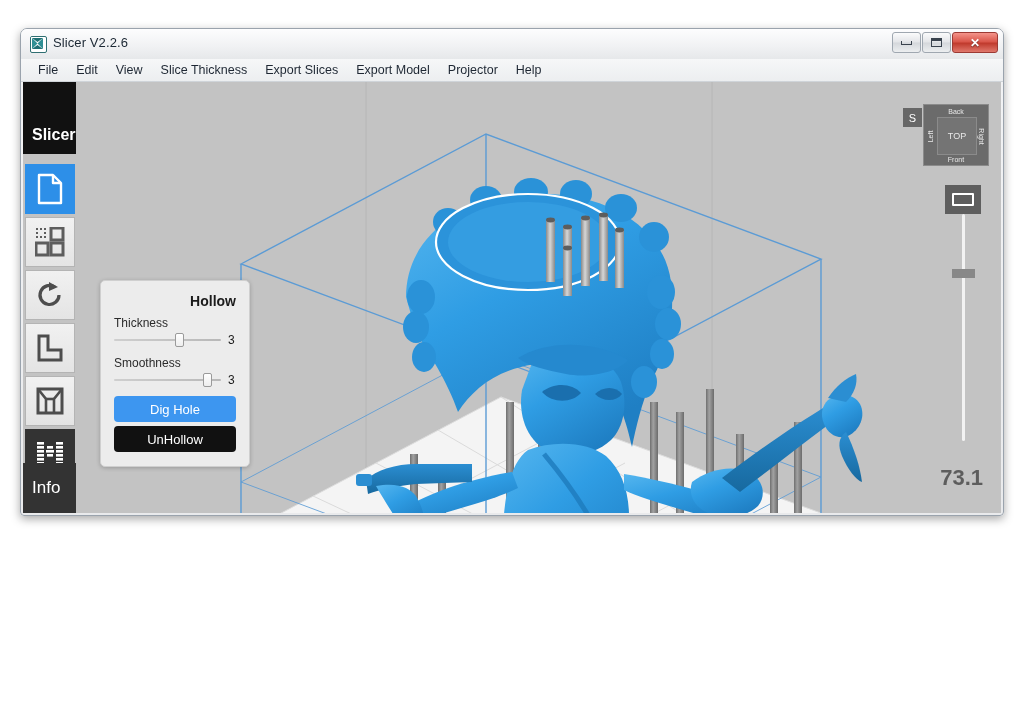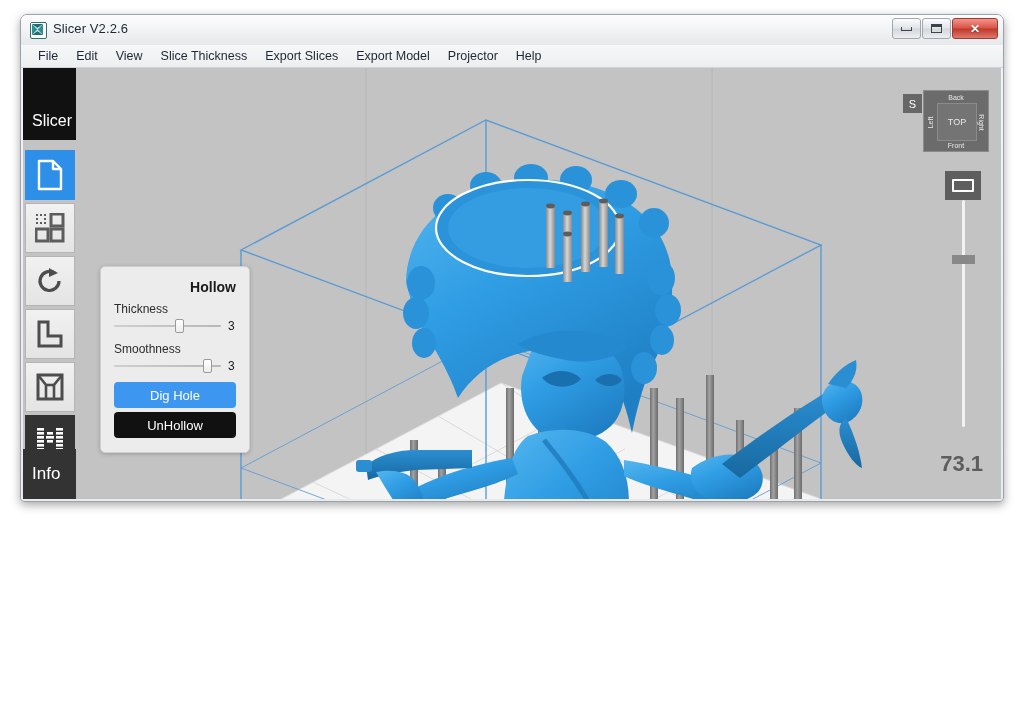--- a/index.html
+++ b/index.html
@@ -2,21 +2,21 @@
 <html><head>
 <meta charset="utf-8">
 <style>
   html,body{margin:0;padding:0;background:#ffffff;}
   body{width:1024px;height:717px;overflow:hidden;font-family:"Liberation Sans",sans-serif;}
 
   #root{position:relative;width:1024px;height:717px;background:#ffffff;}
 
   
   .window{
-    position:absolute;left:20px;top:14px;width:984px;height:488px;
+    position:absolute;left:20px;top:28px;width:984px;height:488px;
     background:linear-gradient(180deg,#f3f4f6 0%,#e9eaec 100%);
     border:1px solid #9aa3ad;border-radius:7px 7px 4px 4px;
     box-shadow:0 3px 10px rgba(0,0,0,.35);
     box-sizing:border-box;
   }
   .titlebar{
     position:absolute;left:0;top:0;right:0;height:30px;
     border-radius:6px 6px 0 0;
     background:linear-gradient(180deg,#fdfdfe 0%,#f1f2f4 55%,#e6e8ea 100%);
   }
@@ -62,21 +62,21 @@
     position:absolute;left:2px;top:53px;right:2px;bottom:2px;
     background:#c3c3c3;overflow:hidden;
   }
 
   
   .rail{position:absolute;left:0;top:0;width:53px;bottom:0;background:#c3c3c3;}
   .rail-head{
     position:absolute;left:0;top:0;width:53px;height:72px;background:#111111;
     display:flex;align-items:flex-end;justify-content:flex-start;
   }
-  .rail-head span{color:#ffffff;font-size:16px;padding:0 0 10px 9px;}
+  .rail-head span{color:#ffffff;font-size:16px;padding:0 0 10px 9px;font-weight:bold;}
   .rail-btn{
     position:absolute;left:2px;width:50px;height:50px;
     border:1px solid #b4b4b4;box-sizing:border-box;
     background:linear-gradient(180deg,#f1f1f1 0%,#e4e4e4 100%);
     display:flex;align-items:center;justify-content:center;
   }
   .rail-btn.active{background:#2d8fe8;border-color:#2d8fe8;}
   .rail-btn.dark{background:#333333;border-color:#333333;}
   .rail-foot{
     position:absolute;left:0;bottom:0;width:53px;height:50px;background:#333333;

